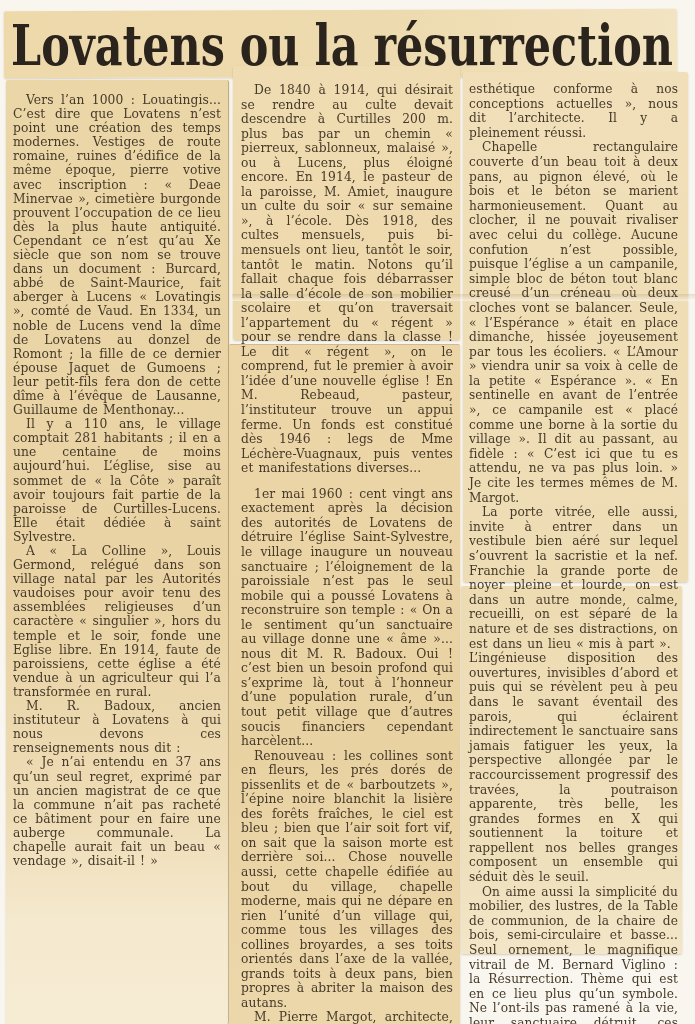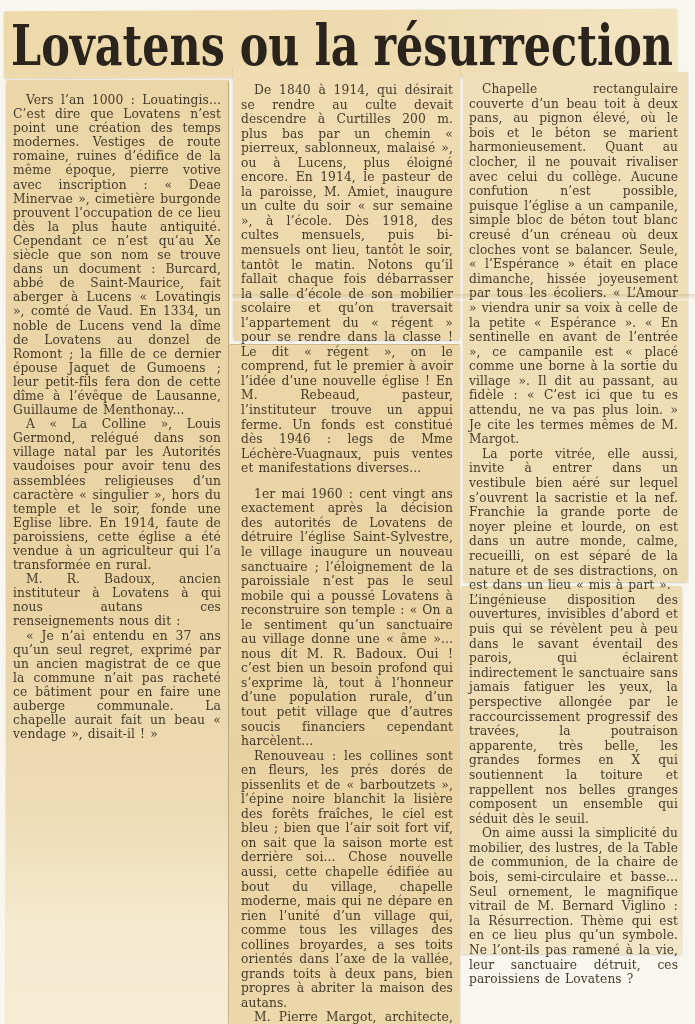--- a/index.html
+++ b/index.html
@@ -79,32 +79,34 @@
   <div class="crease"></div>
 
   <div class="title-wrap">
     <svg width="666" height="60" viewBox="0 0 666 60">
       <text x="1" y="49" font-family="DejaVu Serif, Liberation Serif, serif" font-size="56" font-weight="bold" fill="#2a241c" textLength="662" lengthAdjust="spacingAndGlyphs">Lovatens ou la résurrection</text>
     </svg>
   </div>
 
   <div class="col c1">
     <p class="ind">Vers l’an 1000 : Louatingis... C’est dire que Lovatens n’est point une création des temps modernes. Vestiges de route romaine, ruines d’édifice de la même époque, pierre votive avec inscription : « Deae Minervae », cimetière burgonde prouvent l’occupation de ce lieu dès la plus haute antiquité. Cependant ce n’est qu’au Xe siècle que son nom se trouve dans un document : Burcard, abbé de Saint-Maurice, fait aberger à Lucens « Lovatingis », comté de Vaud. En 1334, un noble de Lucens vend la dîme de Lovatens au donzel de Romont ; la fille de ce dernier épouse Jaquet de Gumoens ; leur petit-fils fera don de cette dîme à l’évêque de Lausanne, Guillaume de Menthonay...</p>
+    <p class="ind">Il y a 110 ans, le village comptait 281 habitants ; il en a une centaine de moins aujourd’hui. L’église, sise au sommet de « la Côte » paraît avoir toujours fait partie de la paroisse de Curtilles-Lucens. Elle était dédiée à saint Sylvestre.</p>
     <p class="ind">A « La Colline », Louis Germond, relégué dans son village natal par les Autorités vaudoises pour avoir tenu des assemblées religieuses d’un caractère « singulier », hors du temple et le soir, fonde une Eglise libre. En 1914, faute de paroissiens, cette église a été vendue à un agriculteur qui l’a transformée en rural.</p>
-    <p class="ind">M. R. Badoux, ancien instituteur à Lovatens à qui nous autans ces renseignements nous dit :</p>
+    <p class="ind">M. R. Badoux, ancien instituteur à Lovatens à qui nous devons ces renseignements nous dit :</p>
     <p class="ind">« Je n’ai entendu en 37 ans qu’un seul regret, exprimé par un ancien magistrat de ce que la commune n’ait pas racheté ce bâtiment pour en faire une auberge communale. La chapelle aurait fait un beau « vendage », disait-il ! »</p>
   </div>
 
   <div class="col c2">
     <p class="ind">De 1840 à 1914, qui désirait se rendre au culte devait descendre à Curtilles 200 m. plus bas par un chemin « pierreux, sablonneux, malaisé », ou à Lucens, plus éloigné encore. En 1914, le pasteur de la paroisse, M. Amiet, inaugure un culte du soir « sur semaine », à l’école. Dès 1918, des cultes mensuels, puis bi-mensuels ont lieu, tantôt le soir, tantôt le matin. Notons qu’il fallait chaque fois débarrasser la salle d’école de son mobilier scolaire et qu’on traversait l’appartement du « régent » pour se rendre dans la classe ! Le dit « régent », on le comprend, fut le premier à avoir l’idée d’une nouvelle église ! En M. Rebeaud, pasteur, l’instituteur trouve un appui ferme. Un fonds est constitué dès 1946 : legs de Mme Léchère-Vuagnaux, puis ventes et manifestations diverses...</p>
     <p class="ind gap">1er mai 1960 : cent vingt ans exactement après la décision des autorités de Lovatens de détruire l’église Saint-Sylvestre, le village inaugure un nouveau sanctuaire ; l’éloignement de la paroissiale n’est pas le seul mobile qui a poussé Lovatens à reconstruire son temple : « On a le sentiment qu’un sanctuaire au village donne une « âme »... nous dit M. R. Badoux. Oui ! c’est bien un besoin profond qui s’exprime là, tout à l’honneur d’une population rurale, d’un tout petit village que d’autres soucis financiers cependant harcèlent...</p>
     <p class="ind">Renouveau : les collines sont en fleurs, les prés dorés de pissenlits et de « barboutzets », l’épine noire blanchit la lisière des forêts fraîches, le ciel est bleu ; bien que l’air soit fort vif, on sait que la saison morte est derrière soi... Chose nouvelle aussi, cette chapelle édifiée au bout du village, chapelle moderne, mais qui ne dépare en rien l’unité d’un village qui, comme tous les villages des collines broyardes, a ses toits orientés dans l’axe de la vallée, grands toits à deux pans, bien propres à abriter la maison des autans.</p>
     <p class="ind">M. Pierre Margot, architecte, a su fort intelligemment respecter un ensemble à la fois aimable et un peu austère. « Il fallait faire simple, net, vrai, en recourant aux matériaux traditionnels, mais en les mettant en œuvre suivant une</p>
   </div>
 
   <div class="col c3">
+    <p>esthétique conforme à nos conceptions actuelles », nous dit l’architecte. Il y a pleinement réussi.</p>
     <p class="ind">Chapelle rectangulaire couverte d’un beau toit à deux pans, au pignon élevé, où le bois et le béton se marient harmonieusement. Quant au clocher, il ne pouvait rivaliser avec celui du collège. Aucune confution n’est possible, puisque l’église a un campanile, simple bloc de béton tout blanc creusé d’un créneau où deux cloches vont se balancer. Seule, « l’Espérance » était en place dimanche, hissée joyeusement par tous les écoliers. « L’Amour » viendra unir sa voix à celle de la petite « Espérance ». « En sentinelle en avant de l’entrée », ce campanile est « placé comme une borne à la sortie du village ». Il dit au passant, au fidèle : « C’est ici que tu es attendu, ne va pas plus loin. » Je cite les termes mêmes de M. Margot.</p>
     <p class="ind">La porte vitrée, elle aussi, invite à entrer dans un vestibule bien aéré sur lequel s’ouvrent la sacristie et la nef. Franchie la grande porte de noyer pleine et lourde, on est dans un autre monde, calme, recueilli, on est séparé de la nature et de ses distractions, on est dans un lieu « mis à part ».</p>
     <p>L’ingénieuse disposition des ouvertures, invisibles d’abord et puis qui se révèlent peu à peu dans le savant éventail des parois, qui éclairent indirectement le sanctuaire sans jamais fatiguer les yeux, la perspective allongée par le raccourcissement progressif des travées, la poutraison apparente, très belle, les grandes formes en X qui soutiennent la toiture et rappellent nos belles granges composent un ensemble qui séduit dès le seuil.</p>
     <p class="ind">On aime aussi la simplicité du mobilier, des lustres, de la Table de communion, de la chaire de bois, semi-circulaire et basse... Seul ornement, le magnifique vitrail de M. Bernard Viglino : la Résurrection. Thème qui est en ce lieu plus qu’un symbole. Ne l’ont-ils pas ramené à la vie, leur sanctuaire détruit, ces paroissiens de Lovatens ?</p>
   </div>
 
 </div>
 
 </body></html>

